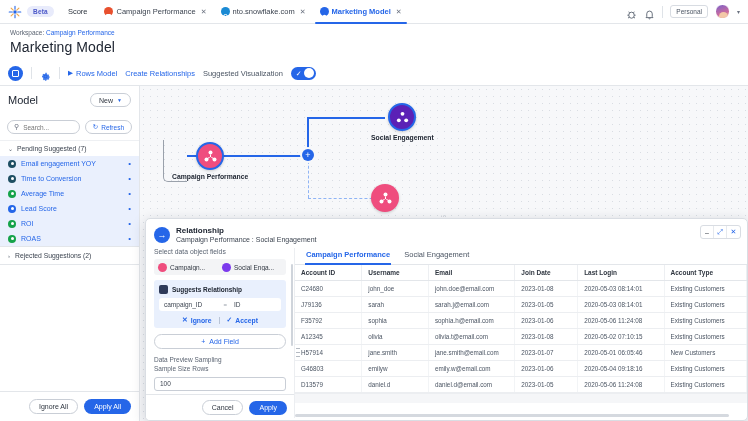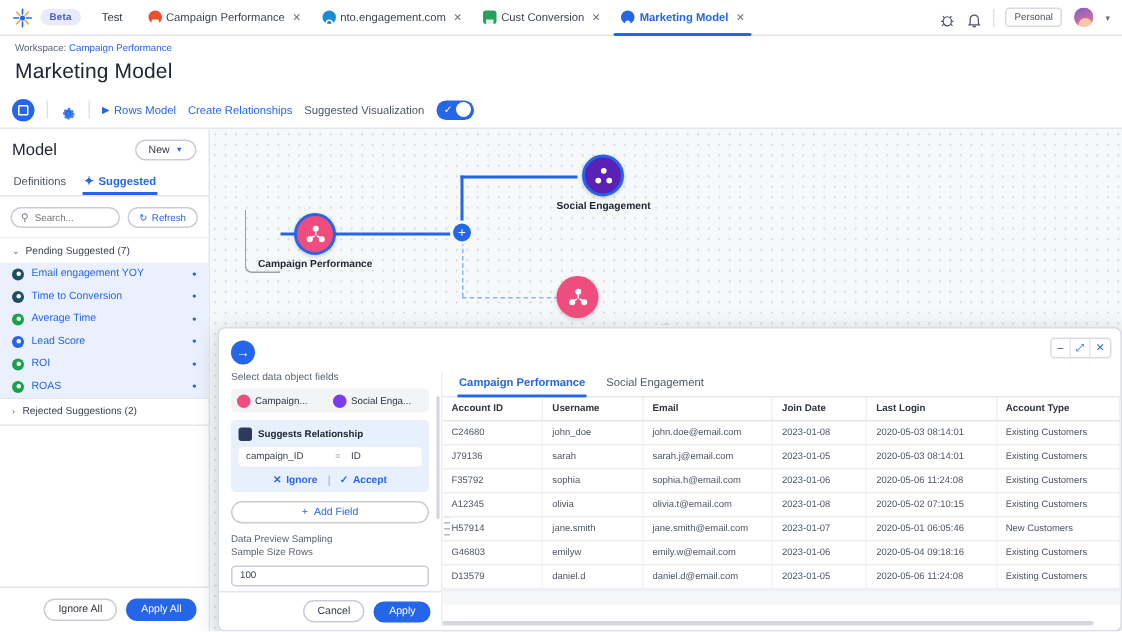--- a/index.html
+++ b/index.html
@@ -279,51 +279,42 @@
     <div class="logo-mark">
       <svg width="18" height="18" viewBox="0 0 18 18">
         <g fill="none" stroke="#2566e8" stroke-width="1.1" stroke-linecap="round">
           <path d="M9 3.2v3.1M9 11.7v3.1M3.2 9h3.1M11.7 9h3.1"></path>
           <path d="M5.1 5.1l2.1 2.1M10.8 10.8l2.1 2.1M12.9 5.1l-2.1 2.1M7.2 10.8l-2.1 2.1" stroke="#f0a84a"></path>
         </g>
         <circle cx="9" cy="9" r="1.7" fill="#2566e8"></circle>
       </svg>
     </div>
     <div class="beta-pill">Beta</div>
-    <div class="nav-home">Test</div>
+    <div class="nav-home">Score</div>
 
     <div class="tab">
       <span class="tab-ico" style="background:#e8502e;border-radius:50%;">
         <svg width="9" height="9" viewBox="0 0 9 9">
             <rect x="2" y="2" width="5" height="5" rx="1" fill="#fff"></rect>
           </svg>
       </span>
       <span class="tlabel">Campaign Performance</span>
       <span class="tab-x">✕</span>
     </div>
 
     <div class="tab">
       <span class="tab-ico" style="background:#1a8ad4;border-radius:50%;">
         <svg width="9" height="9" viewBox="0 0 9 9">
             <circle cx="4.5" cy="4.5" r="2" fill="none" stroke="#fff" stroke-width="1"></circle>
           </svg>
       </span>
-      <span class="tlabel">nto.engagement.com</span>
+      <span class="tlabel">nto.snowflake.com</span>
       <span class="tab-x">✕</span>
     </div>
 
-    <div class="tab">
-      <span class="tab-ico" style="background:#26a05b;">
-        <svg width="9" height="9" viewBox="0 0 9 9">
-            <rect x="2" y="2" width="5" height="5" fill="#fff" opacity=".85"></rect>
-          </svg>
-      </span>
-      <span class="tlabel">Cust Conversion</span>
-      <span class="tab-x">✕</span>
-    </div>
 
 
     <div class="tab active">
       <span class="tab-ico" style="background:#2566e8;border-radius:50%;">
         <svg width="9" height="9" viewBox="0 0 9 9">
             <circle cx="4.5" cy="4.5" r="1.8" fill="#fff"></circle>
           </svg>
       </span>
       <span class="tlabel">Marketing Model</span>
       <span class="tab-x">✕</span>
@@ -382,27 +373,20 @@
   </div>
 
   <div class="leftpanel">
     <div class="lp-head">
       <div class="lp-title">Model</div>
       <div class="new-btn">
         <span>New</span>
         <span class="cc">▼</span>
       </div>
     </div>
-    <div class="lp-tabs">
-      <div class="lp-tab">Definitions</div>
-      <div class="lp-tab active">
-        <span class="spark">✦</span>
-        <span>Suggested</span>
-      </div>
-    </div>
     <div class="lp-search-row">
       <div class="search-box">
         <span class="mg">⚲</span>
         <input type="text" placeholder="Search..." style="">
       </div>
       <div class="refresh-btn">
         <span>↻</span>
         <span>Refresh</span>
       </div>
     </div>
@@ -506,20 +490,24 @@
       </div>
       <div class="node-label"></div>
     </div>
 
     <div class="canvas-handle" style="top:126px;">⋯</div>
   </div>
 
   <div class="dialog">
     <div class="dlg-head">
       <div class="dlg-icon">→</div>
+      <div>
+        <div class="dlg-t1">Relationship</div>
+        <div class="dlg-t2">Campaign Performance : Social Engagement</div>
+      </div>
       <div class="win-ctrls">
         <div class="win-btn">–</div>
         <div class="win-btn" style="color:#2566e8">⤢</div>
         <div class="win-btn" style="color:#2566e8">✕</div>
       </div>
     </div>
 
     <div class="dlg-body">
 
       <div class="dlg-left">

